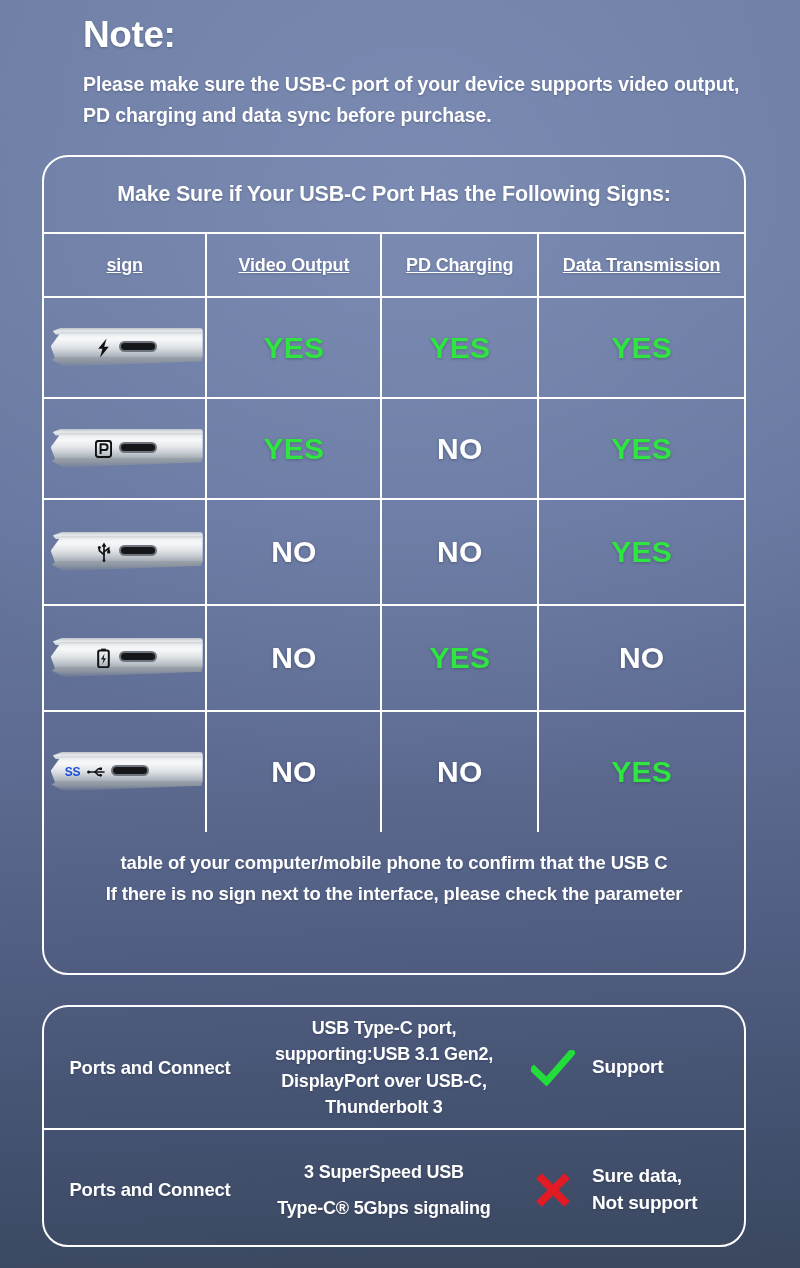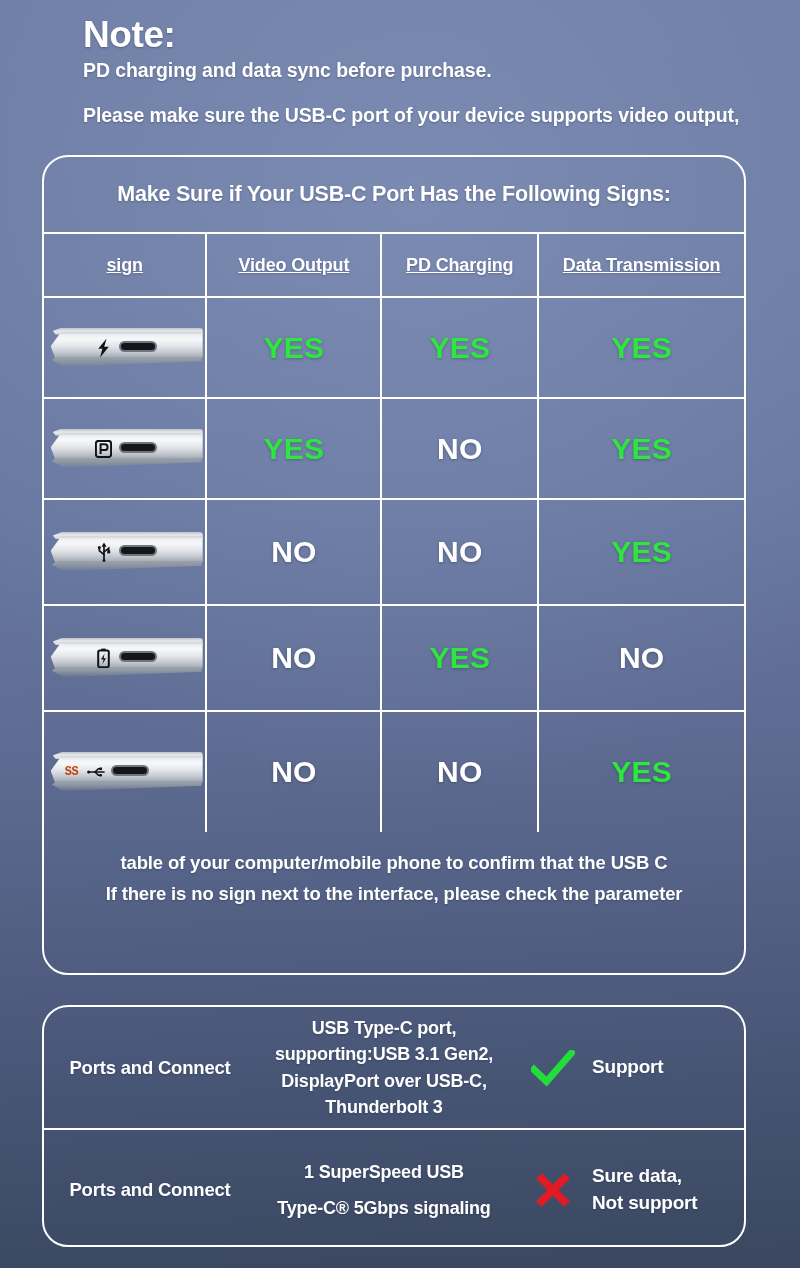--- a/index.html
+++ b/index.html
@@ -161,25 +161,24 @@
     width: 38px; height: 11px;
     background: #14161a;
     border: 2px solid #6e757e;
     border-radius: 6px;
   }
   
   .laptop .sign {
     position: absolute;
     top: 50%;
     transform: translateY(-50%);
-    color: #c2410c;
+    color: #1d4ed8;
     display: flex;
     align-items: center;
     justify-content: center;
-    font-family: Liberation Mono, monospace;
   }
 
   .sign-ss {
     font-size: 12px;
     font-weight: bold;
     font-family: "Liberation Sans", sans-serif;
     letter-spacing: -0.3px;
   }
 
   
@@ -236,22 +235,22 @@
     line-height: 1.42;
     letter-spacing: -0.2px;
     text-shadow: 0 1px 2px rgba(25,33,52,0.3);
   }
 </style>
 </head>
 <body>
 
 <div class="note-wrap">
   <div class="note-title">Note:</div>
+  <div class="note-line first">Please make sure the USB-C port of your device supports video output,</div>
   <div class="note-line">PD charging and data sync before purchase.</div>
-  <div class="note-line first">Please make sure the USB-C port of your device supports video output,</div>
 </div>
 
 <div class="card card-top">
 
   <div class="card-heading">Make Sure if Your USB-C Port Has the Following Signs:</div>
 
   <table class="tbl">
     <colgroup>
       <col class="c-sign">
         <col class="c-video">
@@ -417,21 +416,21 @@
           <path d="M3 19.5 L15.5 31.5 L40.5 3" fill="none" stroke="#22dd3a" stroke-width="7" stroke-linecap="square" stroke-linejoin="miter"></path>
         </svg>
       </span>
       <span class="pc-verdict-text">Support</span>
     </div>
   </div>
 
   <div class="pc-row">
     <div class="pc-label">Ports and Connect</div>
     <div class="pc-desc loose">
-      <div>1 SuperSpeed USB</div>
+      <div>3 SuperSpeed USB</div>
       <div>Type-C® 5Gbps signaling</div>
     </div>
     <div class="pc-verdict">
       <span class="mark">
         <svg width="38" height="38" viewBox="0 0 38 38" aria-hidden="true">
           <path d="M5 5 L33 33 M33 5 L5 33" fill="none" stroke="#e01b24" stroke-width="8" stroke-linecap="butt"></path>
         </svg>
       </span>
       <span class="pc-verdict-text">
         <span>Sure data,</span><br>

